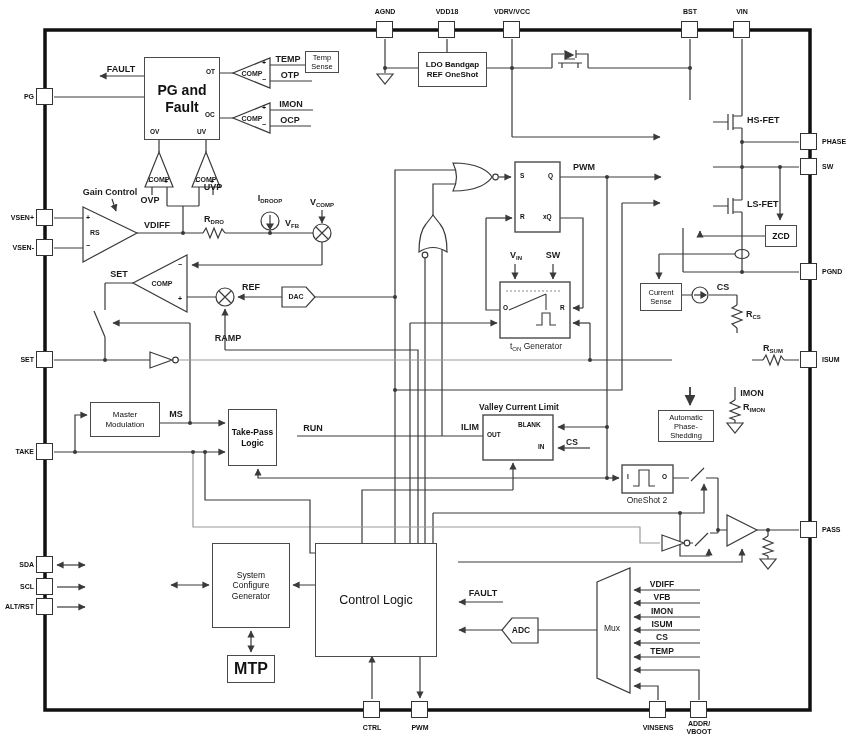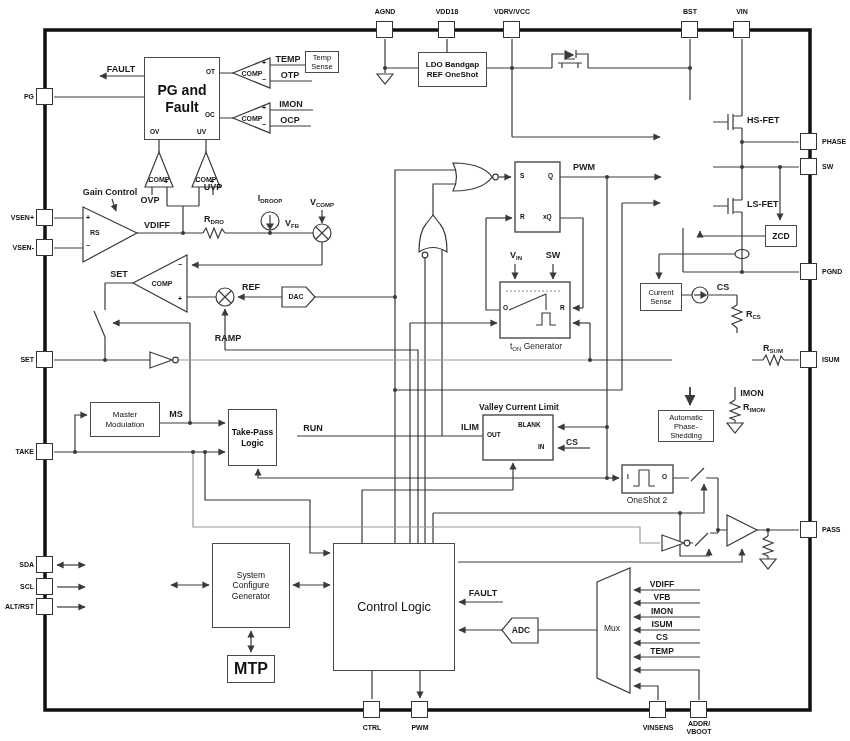--- a/index.html
+++ b/index.html
@@ -243,21 +243,21 @@
 <div class="blk" style="left:212px;top:543px;width:78px;height:85px;font-size:8.5px">
       <div>
         <div>System</div>
         <div>Configure</div>
         <div>Generator</div>
       </div>
     </div>
 <div class="blk" style="left:227px;top:655px;width:48px;height:28px;font-size:16px;font-weight:600">
       <div>MTP</div>
     </div>
-<div class="blk" style="left:333px;top:543px;width:122px;height:128px;font-size:12.5px">
+<div class="blk" style="left:315px;top:543px;width:122px;height:114px;font-size:12.5px">
       <div>Control Logic</div>
     </div>
 
 <div class="pin" style="left:376px;top:21px"></div>
 <div class="pin" style="left:438px;top:21px"></div>
 <div class="pin" style="left:503px;top:21px"></div>
 <div class="pin" style="left:681px;top:21px"></div>
 <div class="pin" style="left:733px;top:21px"></div>
 <div class="plb ct" style="left:385px;top:8px">AGND</div>
 <div class="plb ct" style="left:447px;top:8px">VDD18</div>

